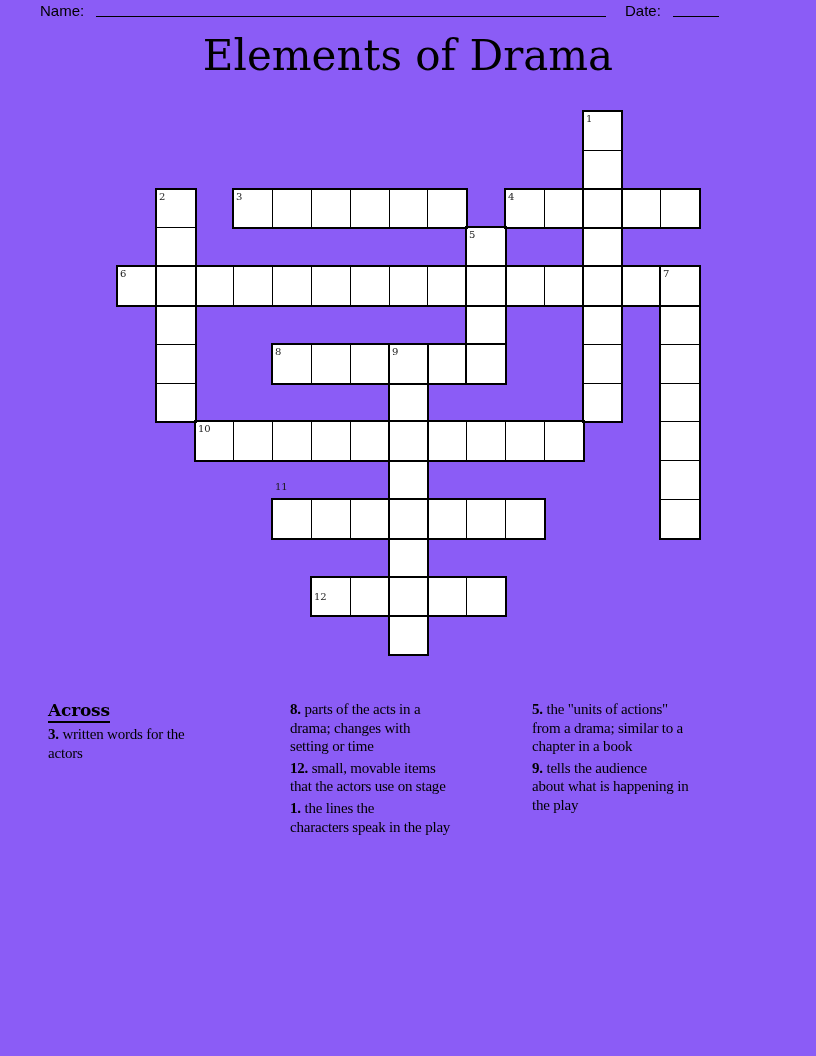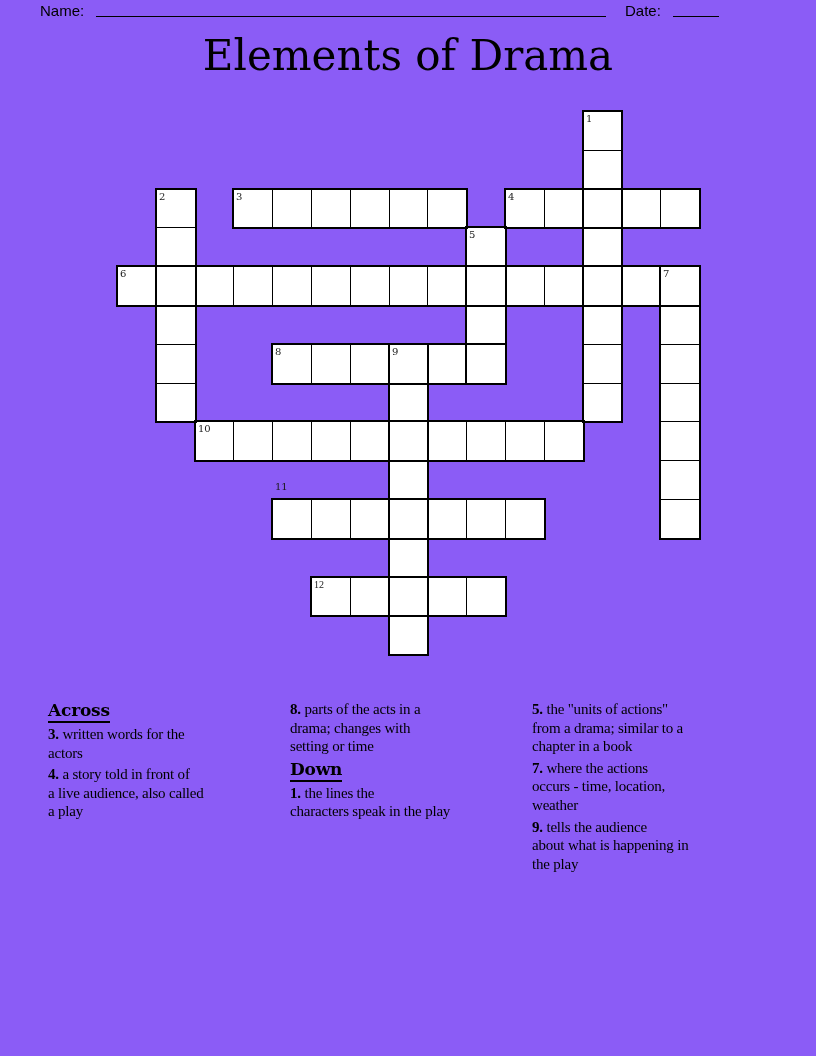--- a/index.html
+++ b/index.html
@@ -132,32 +132,30 @@
       <div class="cell-num" style="left: 159px; top: 192px;">2</div>
       <div class="cell-num" style="left: 236px; top: 192px;">3</div>
       <div class="cell-num" style="left: 508px; top: 192px;">4</div>
       <div class="cell-num" style="left: 469px; top: 230px;">5</div>
       <div class="cell-num" style="left: 120px; top: 269px;">6</div>
       <div class="cell-num" style="left: 663px; top: 269px;">7</div>
       <div class="cell-num" style="left: 275px; top: 347px;">8</div>
       <div class="cell-num" style="left: 392px; top: 347px;">9</div>
       <div class="cell-num" style="left: 198px; top: 424px;">10</div>
       <div class="cell-num" style="left: 275px; top: 482px;">11</div>
-      <div class="cell-num" style="left: 314px; top: 580px; font-family: Liberation Serif, serif;">12</div>
+      <div class="cell-num" style="left: 314px; top: 592px;">12</div>
     </div>
 
   <div class="clue-col" style="left:48px;" id="clue-col-0">
       <div class="clue-heading"><span>Across</span></div>
       <div class="clue"><b>3.</b> written words for the<br>actors</div>
-      <div class="clue"><b>4.</b> a story told in front of<br>a live audience, also called<br>a play</div>
     </div>
   <div class="clue-col" style="left:290px;" id="clue-col-1">
       <div class="clue"><b>8.</b> parts of the acts in a<br>drama; changes with<br>setting or time</div>
-      <div class="clue-heading"><span>Down</span></div>
+      <div class="clue"><b>12.</b> small, movable items<br>that the actors use on stage</div>
       <div class="clue"><b>1.</b> the lines the<br>characters speak in the play</div>
     </div>
   <div class="clue-col" style="left:532px;" id="clue-col-2">
       <div class="clue"><b>5.</b> the "units of actions"<br>from a drama; similar to a<br>chapter in a book</div>
-      <div class="clue"><b>7.</b> where the actions<br>occurs - time, location,<br>weather</div>
       <div class="clue"><b>9.</b> tells the audience<br>about what is happening in<br>the play</div>
     </div>
 
 </div>
 
 </body></html>

